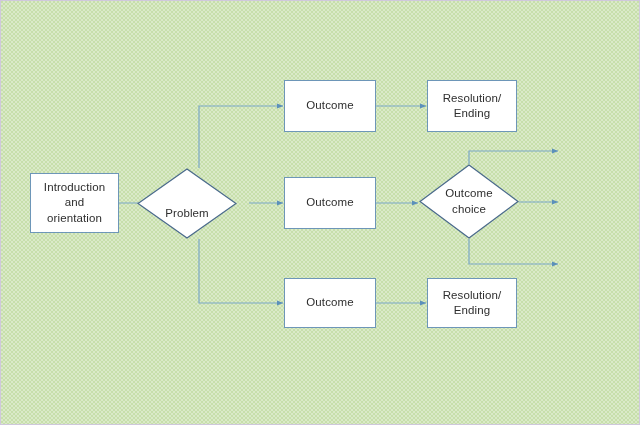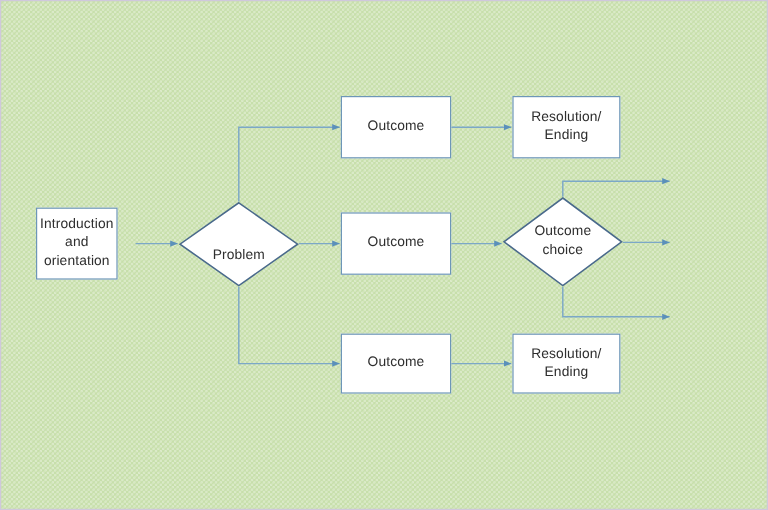--- a/index.html
+++ b/index.html
@@ -112,29 +112,29 @@
       <path d="M375,302 L425,302"></path>
 
       <path d="M468,163 L468,150 L557,150"></path>
 
       <path d="M518,201 L557,201"></path>
 
       <path d="M468,238 L468,263 L557,263"></path>
     </g>
   </svg>
 
-  <div class="node box" style="left:29px; top:172px; width:68px; height:60px;">
+  <div class="node box" style="left:29px; top:172px; width:89px; height:60px;">
     <div>
       <span class="txt-line">Introduction</span>
       <span class="txt-line">and</span>
       <span class="txt-line">orientation</span>
     </div>
   </div>
 
-  <div class="diamond-wrap" style="left:148px; top:167px; width:100px; height:91px;">
+  <div class="diamond-wrap" style="left:136px; top:167px; width:100px; height:91px;">
     <svg viewBox="0 0 100 71" xmlns="http://www.w3.org/2000/svg">
       <polygon points="50,1 99,35.5 50,70 1,35.5" fill="#ffffff" stroke="#4a6a8c" stroke-width="1.3"></polygon>
     </svg>
     <div class="diamond-label">
       <span class="txt-line">Problem</span>
     </div>
   </div>
 
   <div class="node box" style="left:283px; top:79px; width:92px; height:52px;">
     <span class="txt-line">Outcome</span>

